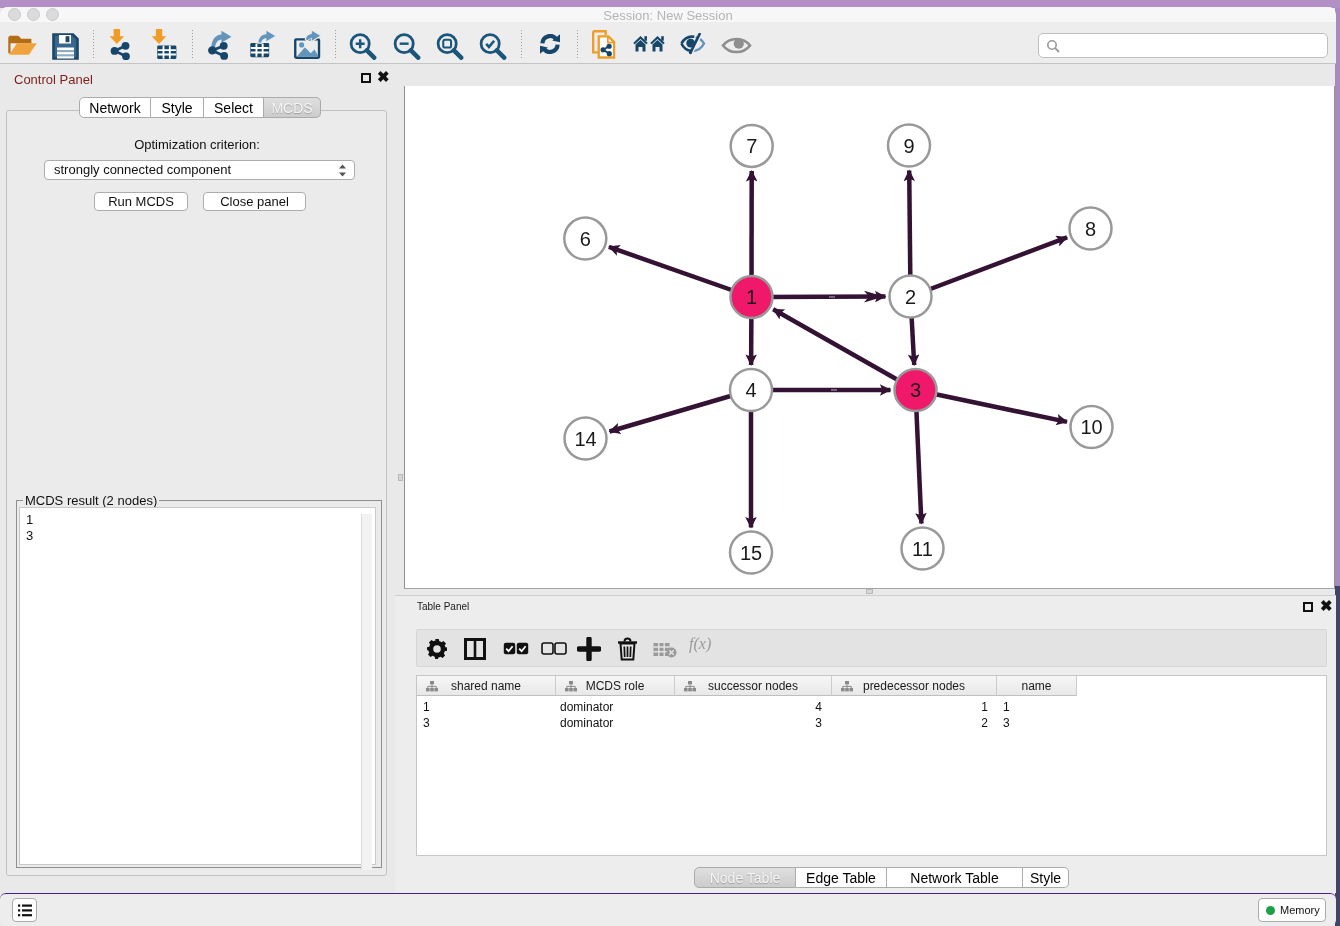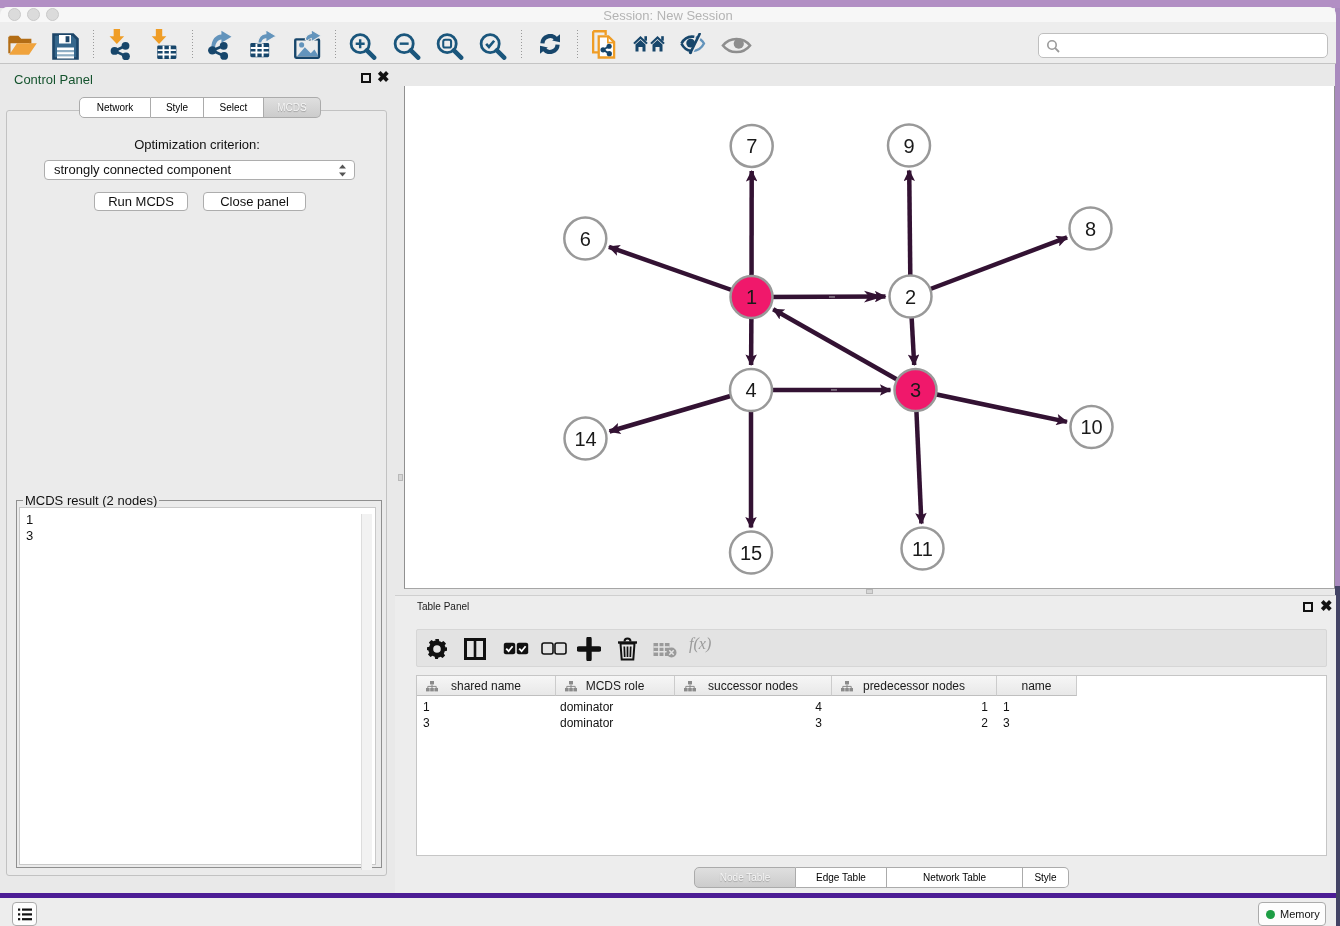--- a/index.html
+++ b/index.html
@@ -16,26 +16,26 @@
 #titlebar { left:0; top:0; width:1336px; height:15px; background:#F7F7F7; border-radius:8px 8px 0 0; }
 .tl { position:absolute; top:0.5px; width:13px; height:13px; border-radius:50%; background:#DBDBDB; border:1px solid #C9C9C9; }
 #title-text { position:absolute; top:1px; left:0; width:1336px; text-align:center; font-size:13px; color:#B4B4B4; }
 
 #toolbar { left:0; top:22px; width:1336px; height:42px; background:#EDEDED; border-bottom:1px solid #C4C4C4; }
 .ticon { position:absolute; top:11px; }
 .tsep { position:absolute; top:8px; width:1px; height:30px; background-image:linear-gradient(#9a9a9a 1px, transparent 1px); background-size:1px 3px; }
 #searchbox { position:absolute; left:1038px; top:11px; width:290px; height:25px; background:#FFF; border:1px solid #BFBFBF; border-radius:5px; }
 
 #cpanel { left:0; top:63px; width:394px; height:830px; }
-#cp-head { position:absolute; left:14px; top:9px; font-size:13px; color:#14532d; }
+#cp-head { position:absolute; left:14px; top:9px; font-size:13px; color:#7f1d1d; }
 .wbtn-sq { position:absolute; top:10px; width:10px; height:10px; border:2px solid #111; }
 .wbtn-x { position:absolute; top:5px; font-size:15px; font-weight:bold; color:#111; }
 
 .tabrow { position:absolute; display:flex; z-index:5; }
-.tab { height:21px; line-height:20px; font-size:10px; text-align:center; background:#FFF; border-top:1px solid #ABABAB; border-bottom:1px solid #ABABAB; border-right:1px solid #ABABAB; color:#000; white-space:nowrap; }
+.tab { height:21px; line-height:20px; font-size:14px; text-align:center; background:#FFF; border-top:1px solid #ABABAB; border-bottom:1px solid #ABABAB; border-right:1px solid #ABABAB; color:#000; white-space:nowrap; }
 .tab.first { border-left:1px solid #ABABAB; border-radius:5px 0 0 5px; }
 .tab.last { border-radius:0 5px 5px 0; }
 .tab.sel { background:linear-gradient(#DFDFDF,#CCCCCC); color:#F5F5F5; text-shadow:0 1px 1px rgba(0,0,0,0.25); }
 #cp-body { position:absolute; left:6px; top:47px; width:381px; height:766px; background:#EBEBEB; border:1px solid #C2C2C2; border-radius:3px; }
 #opt-label { position:absolute; left:0; top:74px; width:100%; text-align:center; font-size:13px; color:#111; }
 #opt-select { position:absolute; left:44px; top:97px; width:311px; height:20px; background:#FFF; border:1px solid #ADADAD; border-radius:4px; font-size:13px; color:#111; line-height:18px; padding-left:9px; }
 .btn { position:absolute; height:19px; background:#FFF; border:1px solid #ADADAD; border-radius:4px; font-size:13px; color:#111; text-align:center; line-height:17px; }
 #mcds-fieldset { position:absolute; left:16px; top:437px; width:366px; height:368px; border:1px solid #8F8F8F;padding-left:32px; }
 #mcds-legend { position:absolute; left:6px; top:-8px; background:#EBEBEB; font-size:13px; color:#111; padding:0 2px; }
 #mcds-white { position:absolute; left:2px; top:6px; width:357px; height:358px; background:#FFF; border:1px solid #C9C9C9; font-size:13px; color:#111; padding:4px 0 0 6px; line-height:16px; }
@@ -48,21 +48,21 @@
 
 #tpanel { left:395px; top:595px; width:941px; height:298px; background:#EDEDED; border-top:1px solid #CFCFCF; }
 #tp-head { position:absolute; left:22px; top:5px; font-size:10px; color:#1A1A1A; }
 #tp-toolbar { position:absolute; left:21px; top:33px; width:911px; height:38px; background:#E3E3E3; border:1px solid #D6D6D6; border-radius:2px; }
 #tp-table { position:absolute; left:21px; top:79px; width:911px; height:181px; background:#FFF; border:1px solid #C6C6C6; }
 .th { position:absolute; top:0; height:20px; background:linear-gradient(#F6F6F6,#E8E8E8); border-right:1px solid #CCC; border-bottom:1px solid #BFBFBF; font-size:12px; color:#1A1A1A; text-align:center; line-height:20px; }
 .td { position:absolute; font-size:12px; color:#111; height:16px; line-height:16px; }
 
 #btabs { position:absolute; left:299px; top:271px; display:flex; }
 
-#statusbar { left:0; top:893px; width:1336px; height:33px; background:#EDEDED; border-top:5px solid #4c1d95; }
+#statusbar { left:0; top:893px; width:1336px; height:33px; background:#EDEDED; border-top:1px solid #4c1d95;border-radius:6px; }
 #list-btn { position:absolute; left:12px; top:4px; width:25px; height:24px; background:#FDFDFD; border:1px solid #ABABAB; border-radius:4px; }
 #mem-btn { position:absolute; left:1258px; top:4px; width:68px; height:24px; background:#FDFDFD; border:1px solid #ABABAB; border-radius:4px; font-size:11px; color:#111; line-height:22px; text-align:left; padding-left:21px; }
 #mem-dot { position:absolute; left:7px; top:7px; width:9px; height:9px; border-radius:50%; background:#1E9E45; }
 </style>
 </head>
 <body>
 <div class="abs" id="bg-top"></div>
 <div class="abs" id="app"></div>
 <div class="abs" id="bg-right-top"></div>
 <div class="abs" id="bg-right-bot"></div>

